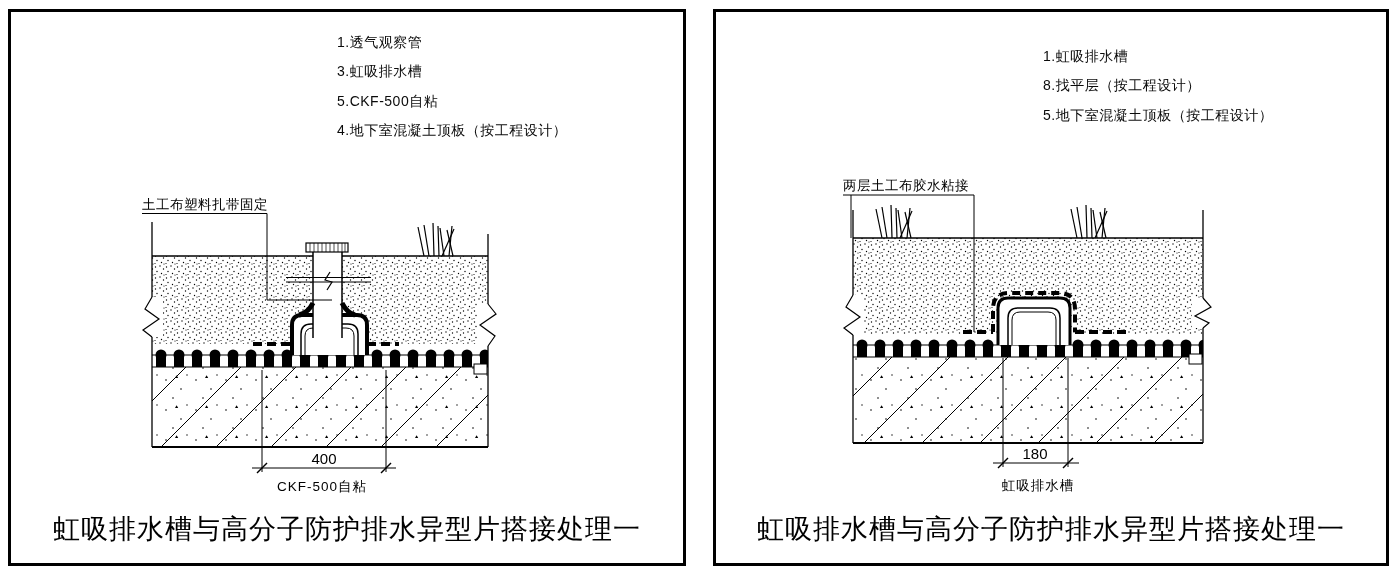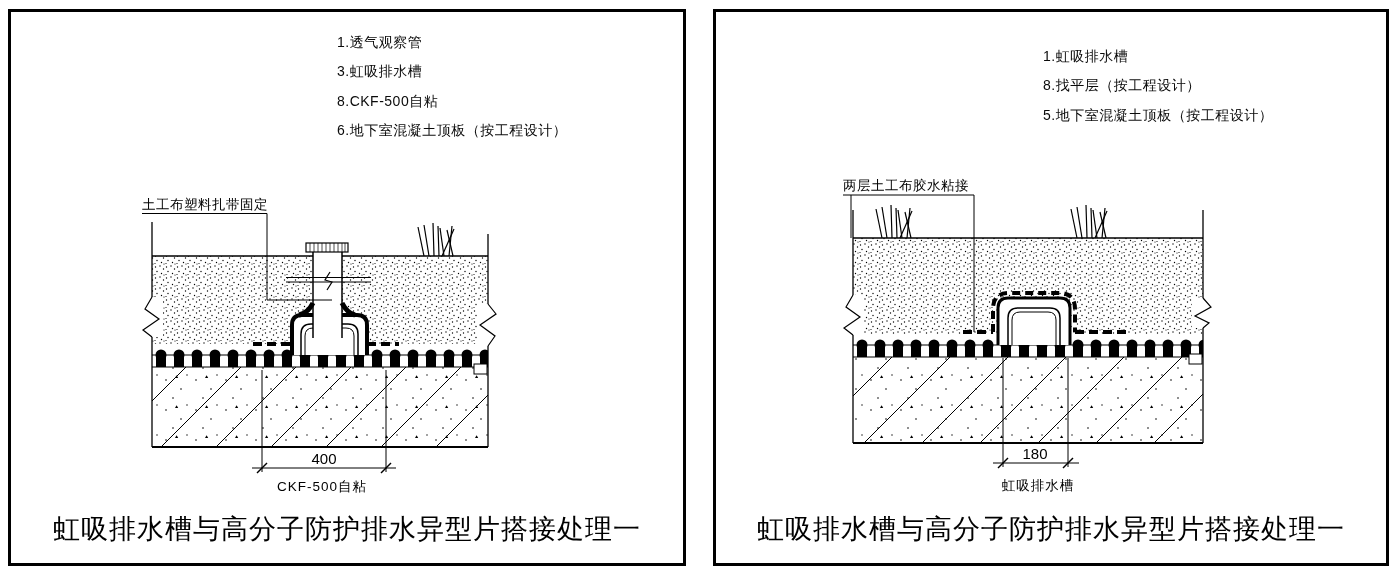--- a/index.html
+++ b/index.html
@@ -24,22 +24,22 @@
 </head>
 <body>
 
 <div id="sheet">
 
   <div class="panel" id="panel-left">
 
     <div class="legend">
       <div>1.透气观察管</div>
       <div>3.虹吸排水槽</div>
-      <div>8.CKF-500自粘</div>
-      <div>6.地下室混凝土顶板（按工程设计）</div>
+      <div>5.CKF-500自粘</div>
+      <div>4.地下室混凝土顶板（按工程设计）</div>
     </div>
 
     <svg class="drawing" width="672" height="551" viewBox="0 0 672 551">
       <defs>
         <pattern id="soilL" width="11" height="11" patternUnits="userSpaceOnUse">
           <circle cx="1.5" cy="2" r=".7"></circle>
             <circle cx="6" cy="1" r=".7"></circle>
             <circle cx="9.5" cy="4" r=".7"></circle>
           <circle cx="3" cy="6.5" r=".7"></circle>
             <circle cx="7.5" cy="8.5" r=".7"></circle>

